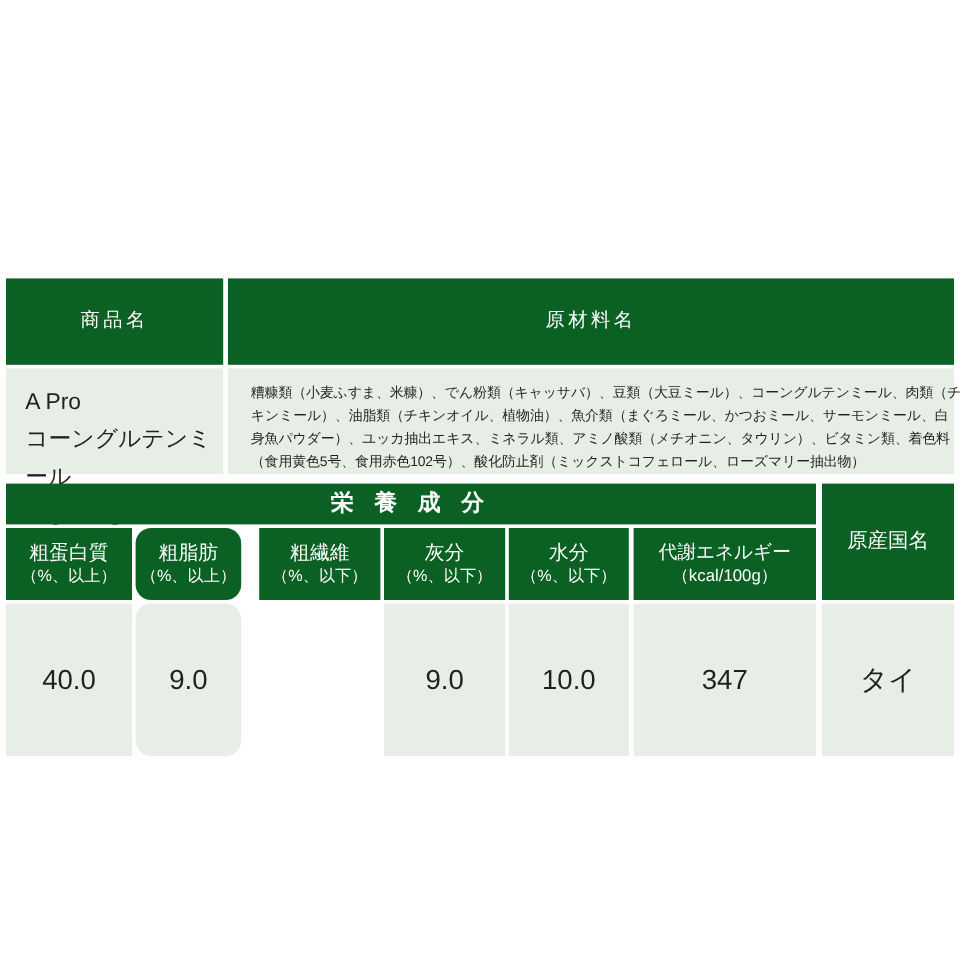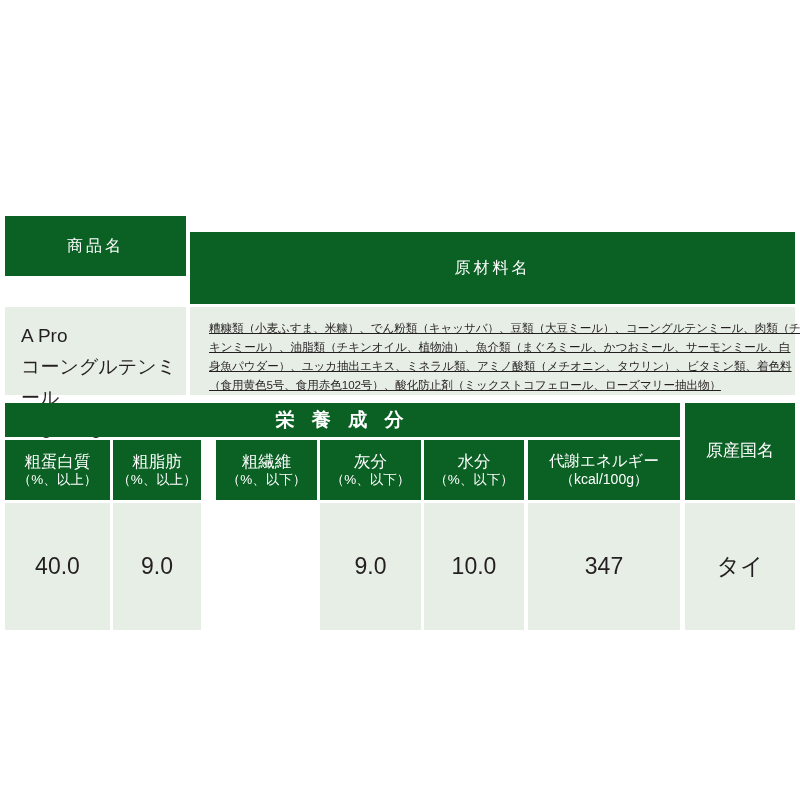--- a/index.html
+++ b/index.html
@@ -44,61 +44,60 @@
     display: flex;
     box-sizing: border-box;
   }
   .cell.center {
     align-items: center;
     justify-content: center;
     text-align: center;
   }
 
   
-  .t1-hdr-name { left: 5px;   top: 216px; width: 181px; height: 60px; font-size: 16px; letter-spacing: 3px; }
+  .t1-hdr-name { left: 5px;   top: 232px; width: 181px; height: 72px; font-size: 16px; letter-spacing: 3px; }
   .t1-hdr-ing  { left: 190px; top: 232px; width: 605px; height: 72px; font-size: 16px; letter-spacing: 3px; }
 
   .t1-cell-name {
     left: 5px; top: 307px; width: 181px; height: 88px;
     padding: 14px 0 0 16px;
     flex-direction: column;
     justify-content: flex-start;
     font-size: 19px;
     line-height: 1.62;
   }
   .t1-cell-ing {
     left: 190px; top: 307px; width: 605px; height: 88px;
     padding: 12px 24px 0 19px;
     flex-direction: column;
     justify-content: center;
     font-size: 11.6px;
     line-height: 1.63;
     letter-spacing: -0.1px;
-    text-decoration: underline;
   }
 
   
   .t2-band {
     left: 5px; top: 403px; width: 675px; height: 34px;
     font-size: 19px; letter-spacing: 6px; font-weight: 700;
   }
   .t2-origin-hdr {
     left: 685px; top: 403px; width: 110px; height: 97px;
     font-size: 17px;
   }
 
   .t2-sub { top: 440px; height: 60px; font-size: 16.5px; flex-direction: column; }
   .t2-sub .l1 { display: block; }
   .t2-sub .l2 { display: block; font-size: 13.5px; margin-top: 1px; }
 
   .t2-val { top: 503px; height: 127px; font-size: 23px; }
 
   
   .c0 { left: 5px;   width: 105px; }
-  .c1 { left: 113px; width: 88px; }
+  .c1 { left: 113px; width: 88px; border-radius: 13px; }
   .c2 { left: 216px; width: 101px; }
   .c3 { left: 320px; width: 101px; }
   .c4 { left: 424px; width: 100px; }
   .c5 { left: 528px; width: 152px; }
   .c6 { left: 685px; width: 110px; }
 
   .t2-sub.c5 .l1 { font-size: 15.5px; }
   .t2-sub.c5 .l2 { font-size: 14px; }
 
   .nowrap { white-space: nowrap; }

